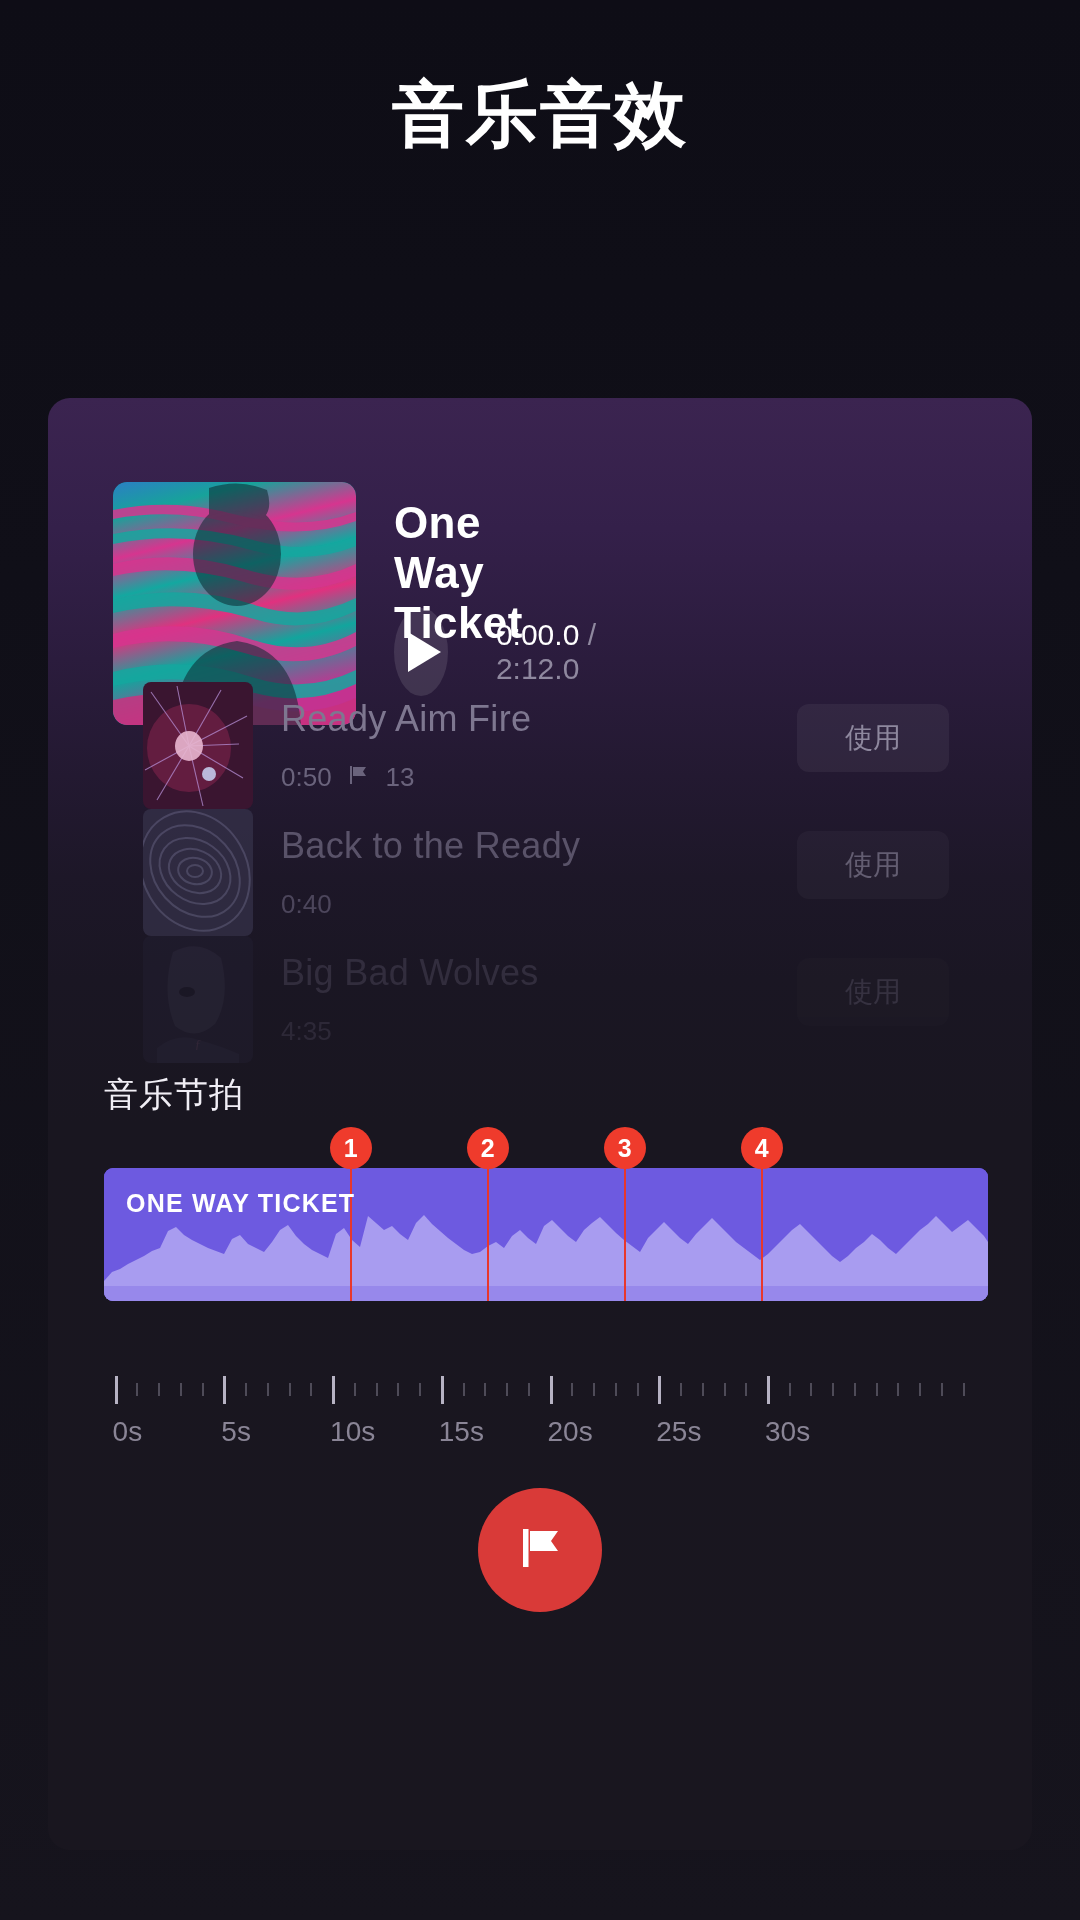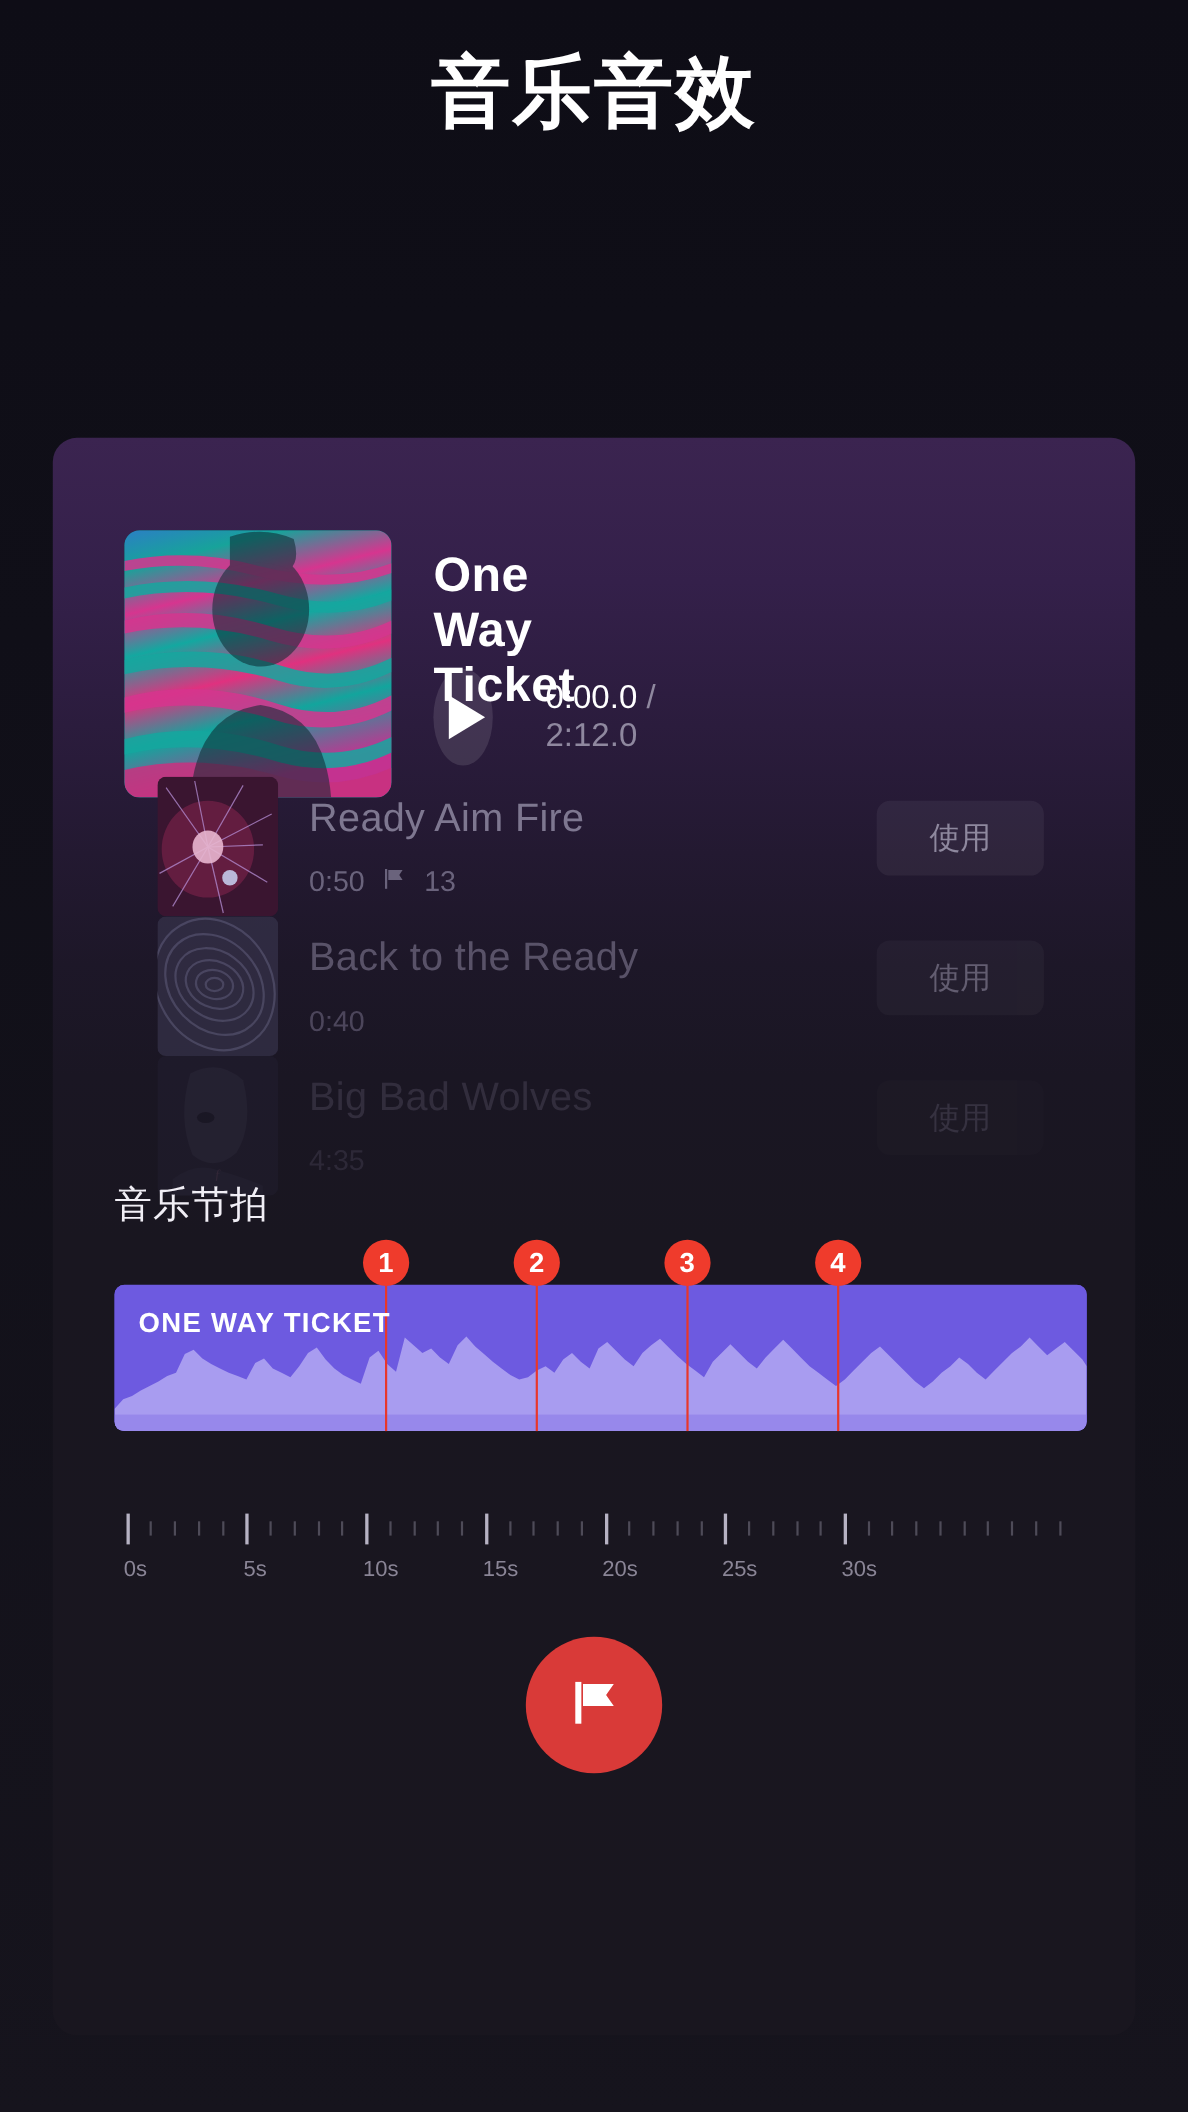--- a/index.html
+++ b/index.html
@@ -9,21 +9,21 @@
     font-family: "Liberation Sans", "DejaVu Sans", sans-serif;
     overflow: hidden;
   }
   .page {
     position: relative;
     width: 1080px; height: 1920px;
     background: linear-gradient(180deg, #0e0d16 0%, #100f18 30%, #16141d 100%);
   }
 
   
-  .header { padding-top: 43px; text-align: center; }
+  .header { padding-top: 73px; text-align: center; }
   .page-title {
     font-size: 72px; font-weight: bold; color: #ffffff;
     letter-spacing: 2px; line-height: 1.15;
   }
   .page-subtitle {
     margin-top: 48px;
     font-size: 30px; color: #b9b4cc; font-weight: normal;
     letter-spacing: 1px;
   }
   .page-subtitle .sep { color: #857f9c; padding: 0 6px; }
@@ -70,21 +70,21 @@
   .play-btn .tri {
     width: 0; height: 0; margin-left: 7px;
     border-top: 20px solid transparent;
     border-bottom: 20px solid transparent;
     border-left: 33px solid #ffffff;
   }
   .time-txt { margin-left: 48px; font-size: 30px; color: #ffffff; }
   .time-txt .total { color: #8f889f; }
 
   
-  .track-list { position: absolute; left: 0; top: 308px; width: 100%; }
+  .track-list { position: absolute; left: 0; top: 284px; width: 100%; }
   .track-row {
     position: relative; height: 127px;
     display: flex; align-items: center;
   }
   .track-thumb {
     position: absolute; left: 95px; top: 0;
     width: 110px; height: 127px; border-radius: 8px; overflow: hidden;
   }
   .track-thumb svg { display:block; width:100%; height:100%; }
   .track-text { position: absolute; left: 233px; top: 16px; }
@@ -138,21 +138,21 @@
   }
   .wave-box svg { position: absolute; left: 0; top: 0; display:block; }
 
   
   .ruler { position: absolute; left: 56px; top: 978px; width: 884px; height: 80px; }
   .tick { position: absolute; top: 0; width: 3px; background: #6d6a78; }
   .tick.major { height: 28px; background: #b6b2c3; }
   .tick.minor { height: 13px; top: 7px; width: 2px; background: #4e4b58; }
   .tick-label {
     position: absolute; top: 40px;
-    font-size: 20px; color: #8a8596; transform: translateX(-2px);
+    font-size: 28px; color: #8a8596; transform: translateX(-2px);
   }
 
   
   .fab {
     position: absolute; left: 50%; top: 1090px; transform: translateX(-50%);
     width: 124px; height: 124px; border-radius: 50%;
     background: #d93a38;
     display: flex; align-items: center; justify-content: center;
     cursor: pointer;
   }

